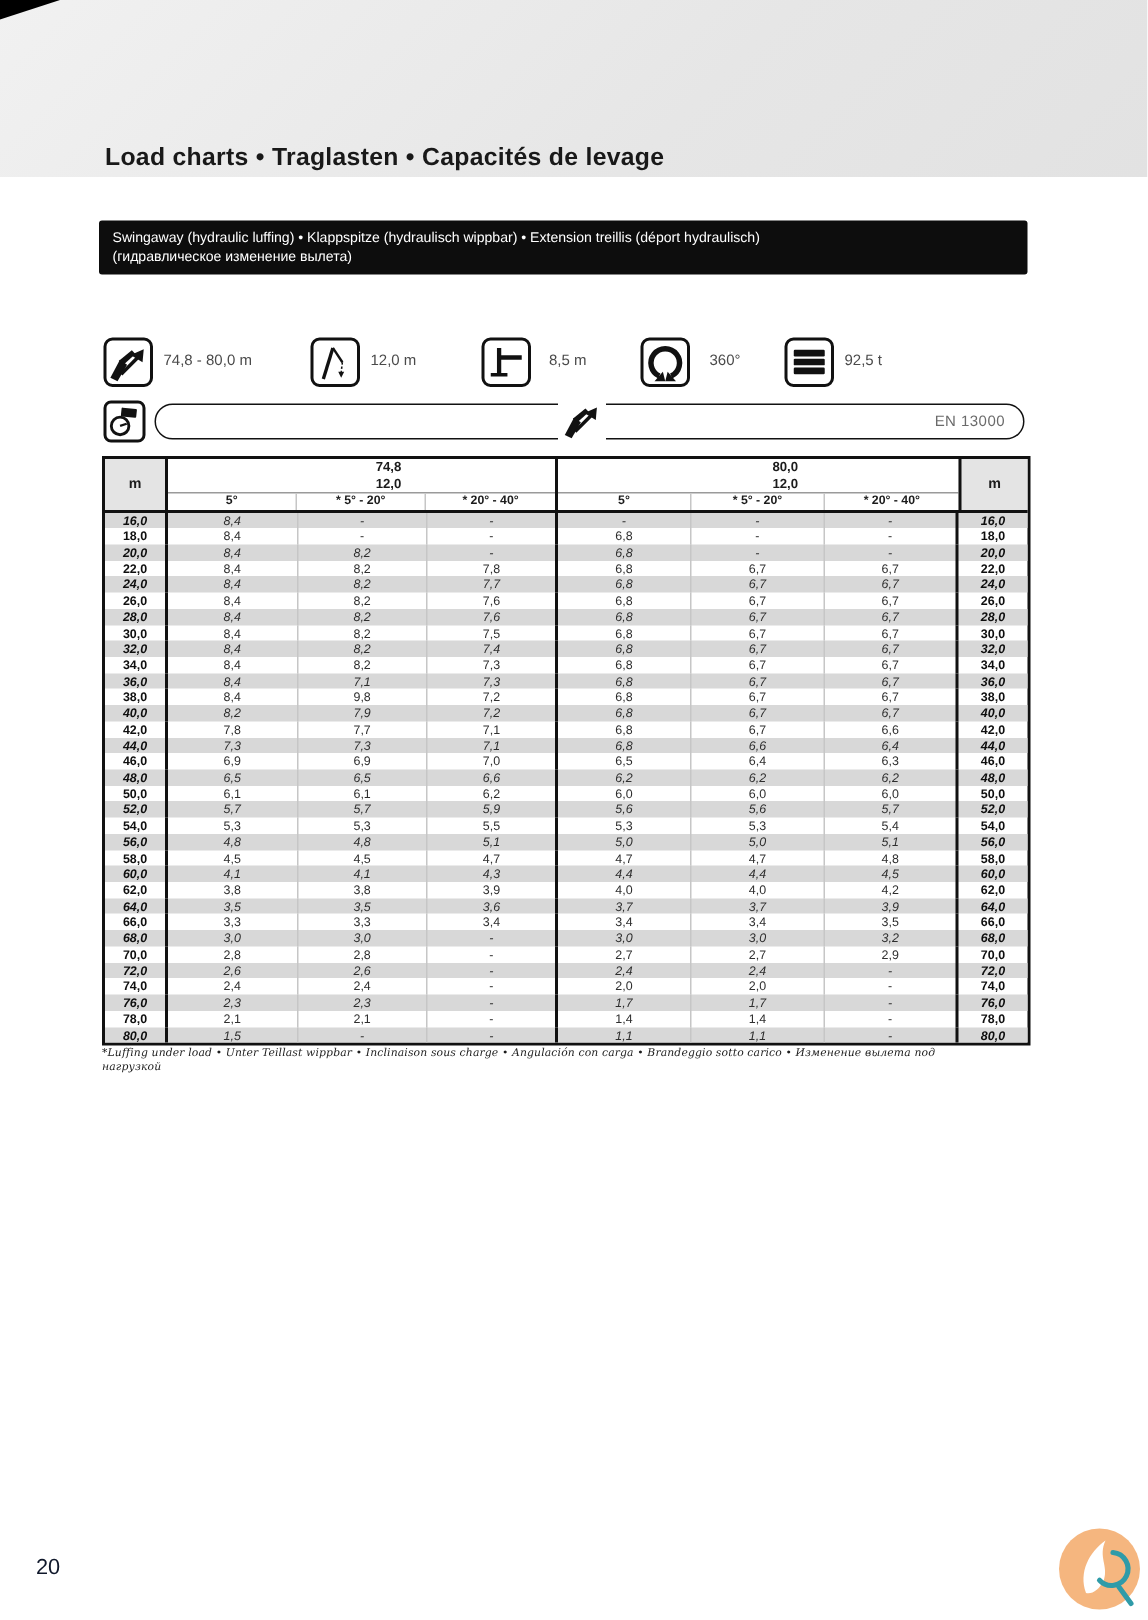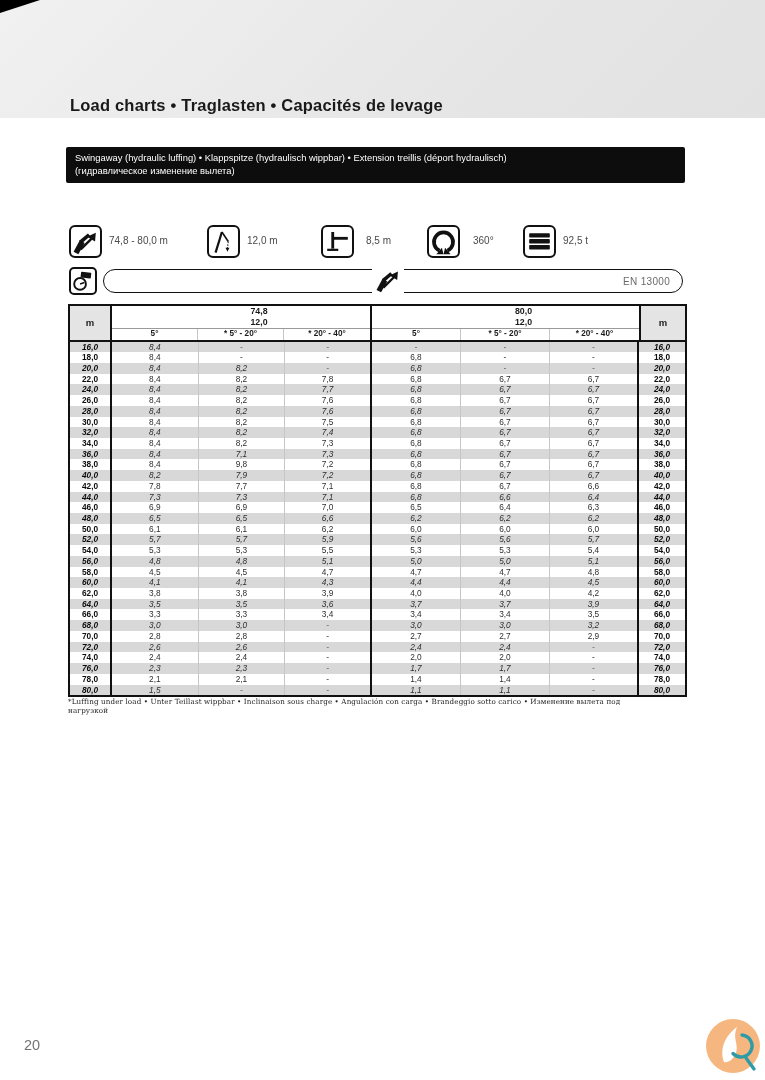--- a/index.html
+++ b/index.html
@@ -46,23 +46,23 @@
   .gsub span:not(:last-child){border-right:1px solid #c6c6c6;}
   .tbody .trow{display:grid;grid-template-columns:42px 86.6px 86.7px 86.7px 89px 89px 89px 46px;height:10.72px;}
   .trow.stripe{background:var(--stripe,#d8d8d8);font-style:italic;}
   .tcell{text-align:center;font-size:8.3px;line-height:10.7px;color:#2e2e2e;box-sizing:border-box;overflow:hidden;}
   .tcell.c0,.tcell.c7{font-weight:700;color:#0e0e0e;}
   .tcell.c0{border-right:2px solid #111;}
   .tcell.c1,.tcell.c2,.tcell.c4,.tcell.c5{border-right:1px solid #c6c6c6;}
   .tcell.c3,.tcell.c6{border-right:2px solid #111;}
   
   .footnote{position:absolute;left:68px;top:697px;width:560px;font-family:"DejaVu Serif", serif;
-    font-size:7.2px;color:#1c1c1c;letter-spacing:.1px;}
-  
-  .page-number{position:absolute;left:24px;top:1037px;font-size:14.5px;color:#737373;}
+    font-style:italic;font-size:7.2px;color:#1c1c1c;letter-spacing:.1px;}
+  
+  .page-number{position:absolute;left:24px;top:1037px;font-size:14.5px;color:#0f172a;}
   .logo{position:absolute;right:1px;bottom:2px;width:62px;height:62px;}
 </style>
 </head>
 <body>
 
 <div class="top-band"></div>
 <div class="corner-tri"></div>
 
 <div class="page-title">
   <div>Load charts • Traglasten • Capacités de levage</div>

